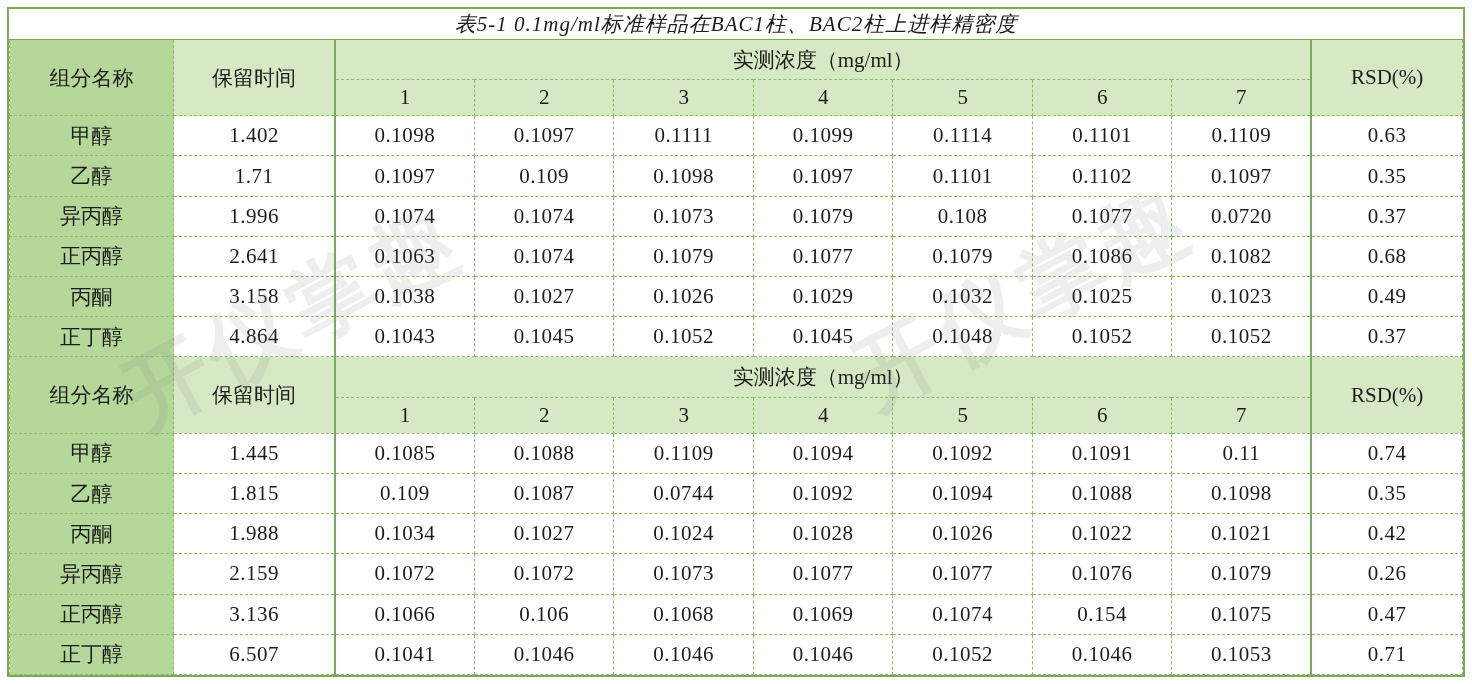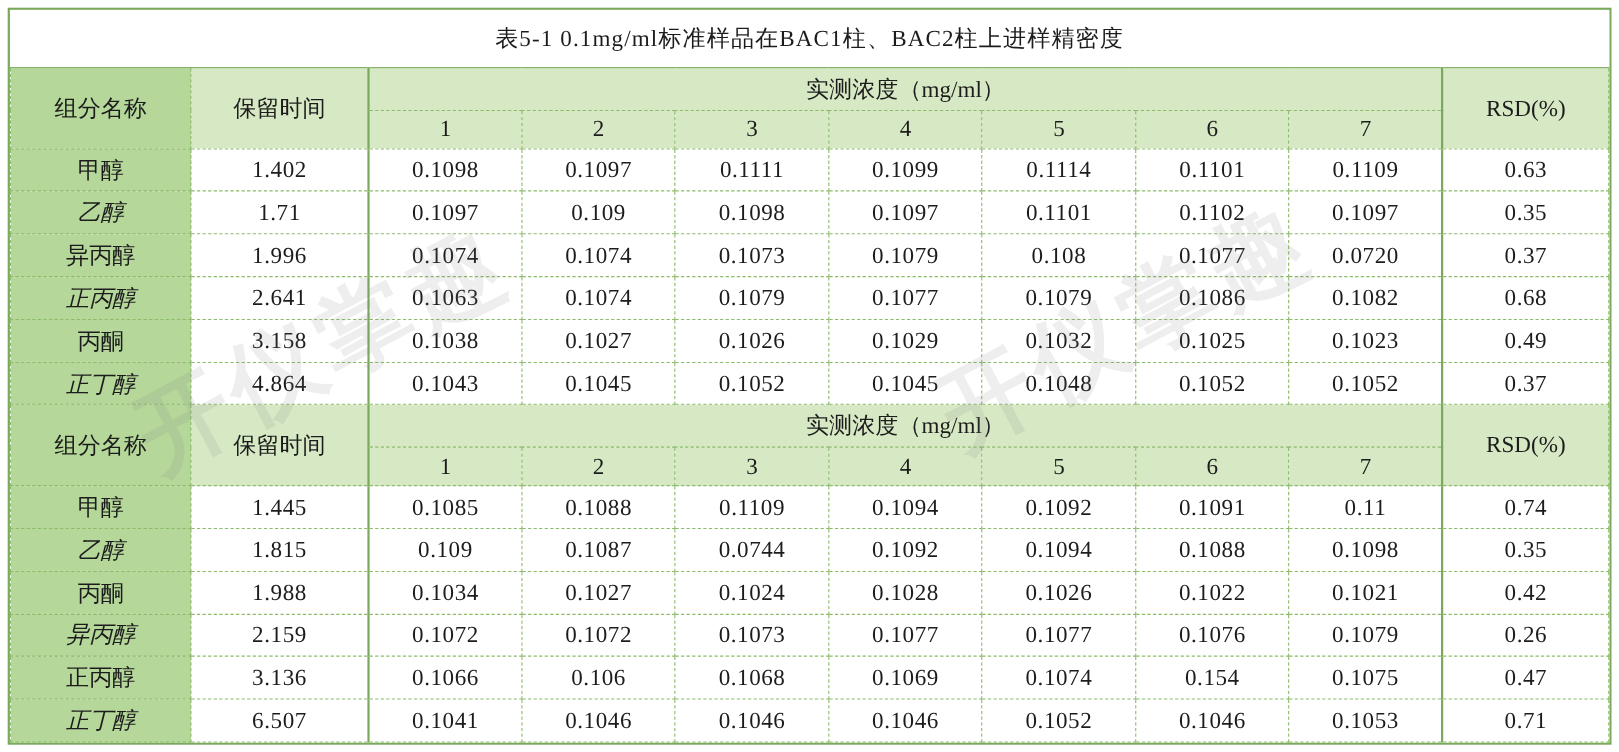--- a/index.html
+++ b/index.html
@@ -61,22 +61,23 @@
     color: #1c1c1c;
     padding: 0;
     background: #ffffff;
   }
   .title-cell {
     border: none !important;
     border-bottom: 1px solid #7aa95c !important;
     color: #7ab24f;
     font-size: 24px;
     letter-spacing: 1px;
-    height: 52px;
+    height: 30px;
     background: #ffffff !important;
+    font-style: italic;
   }
   .hdr {
     background: #d6e9c4 !important;
     font-size: 23px;
     color: #111;
   }
   .hdr-name {
     background: #b5d79a !important;
     font-size: 23px;
     color: #111;
@@ -84,21 +85,20 @@
   .row-name {
     background: #b5d79a !important;
     font-size: 23px;
     margin-top: 36px;
   }
   .row-alt td {
     background: #eaf4e1;
   }
   .row-alt td.row-name {
     background: #b5d79a !important;
-    font-style: italic;
   }
   .sep-left {
     border-left: 2px solid #7aa95c !important;
   }
   .num {
     font-family: "Liberation Serif", serif;
     font-size: 21px;
     letter-spacing: 0.5px;
   }
 </style>

